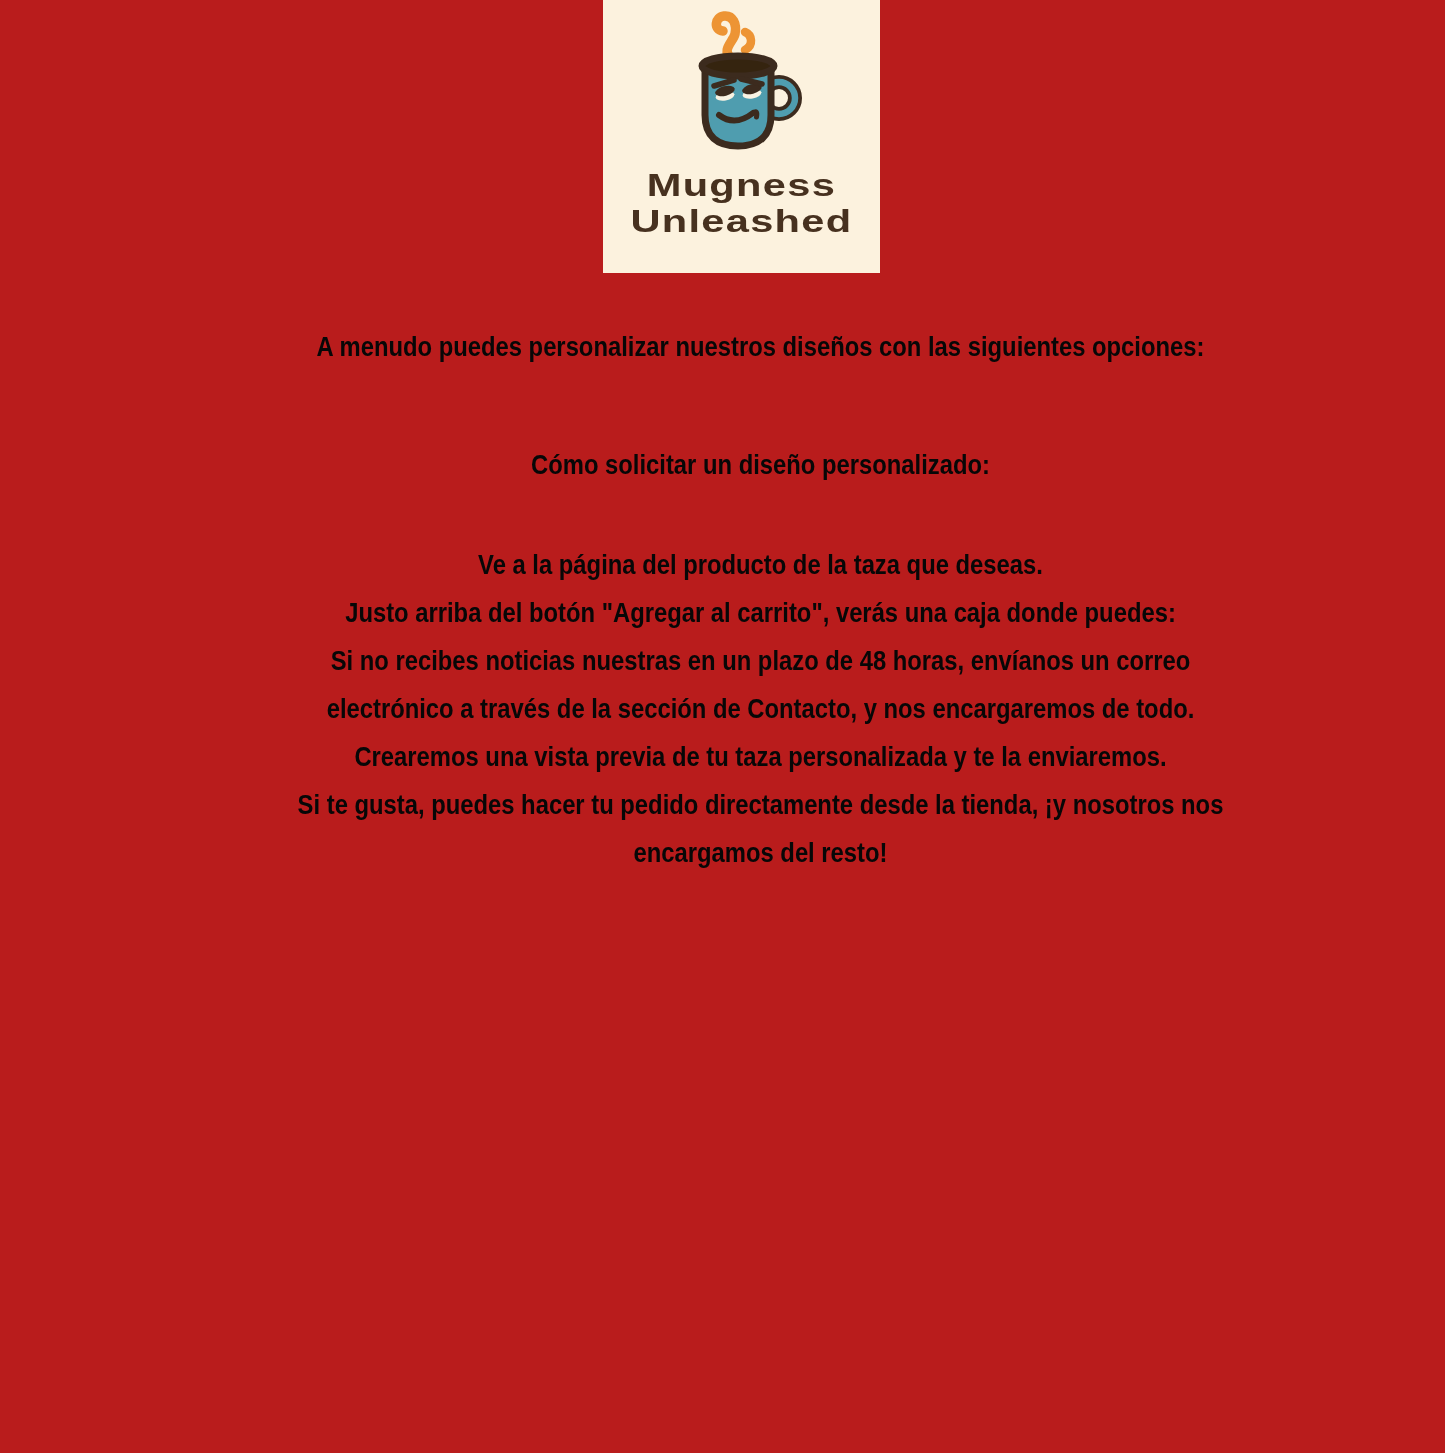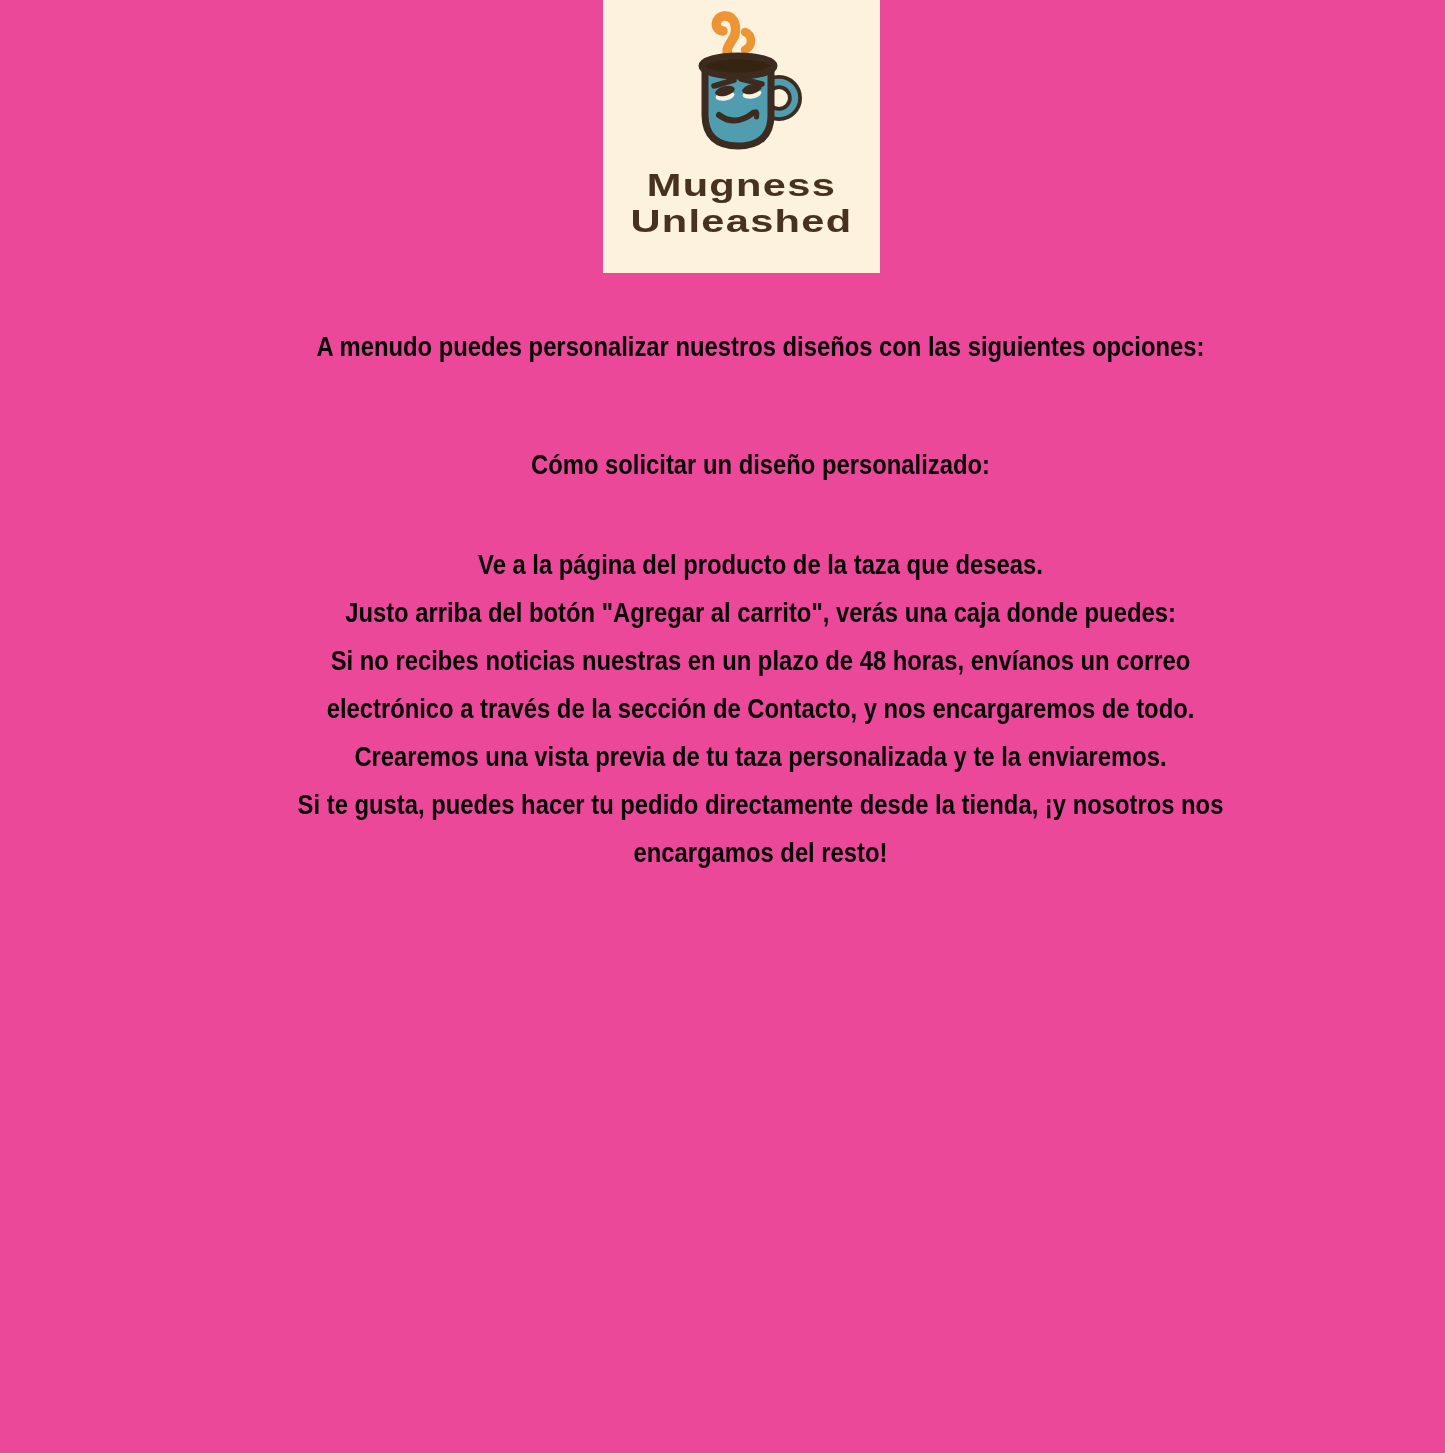--- a/index.html
+++ b/index.html
@@ -1,20 +1,20 @@
 <!DOCTYPE html>
 <html><head>
 <meta charset="utf-8">
 <style>
   html, body { margin: 0; padding: 0; }
   .page {
     position: relative;
     width: 1445px;
     height: 1453px;
-    background: #ec4899;
+    background: #b91c1c;
     font-family: "Liberation Sans", sans-serif;
     overflow: hidden;
   }
   
   .logo-box {
     position: absolute;
     left: 603px;
     top: 0;
     width: 277px;
     height: 273px;

